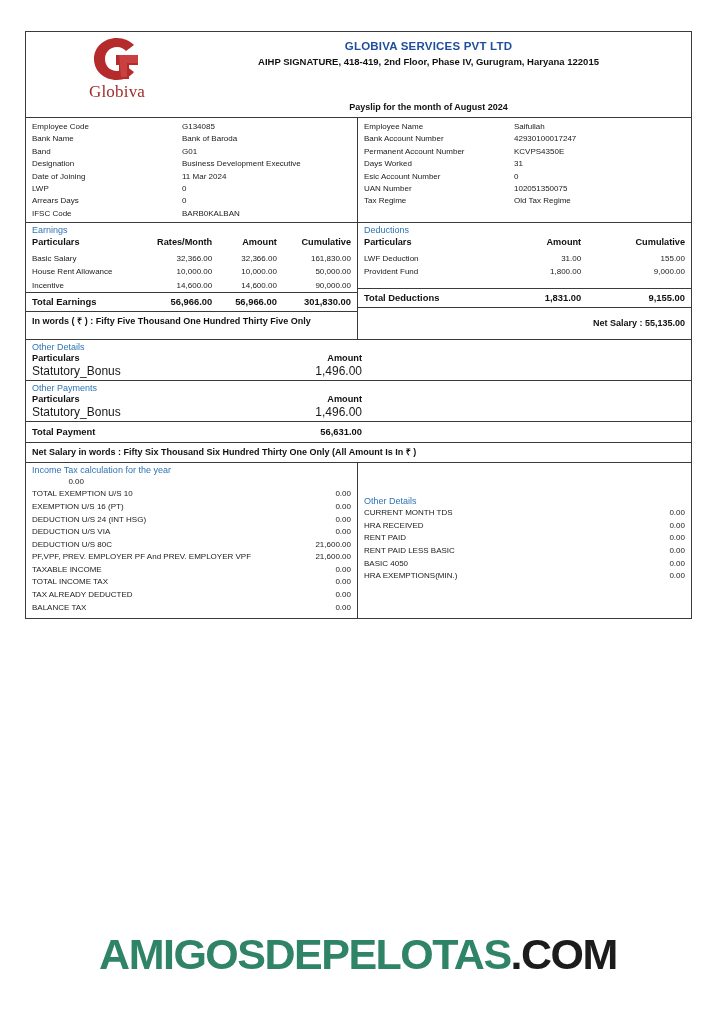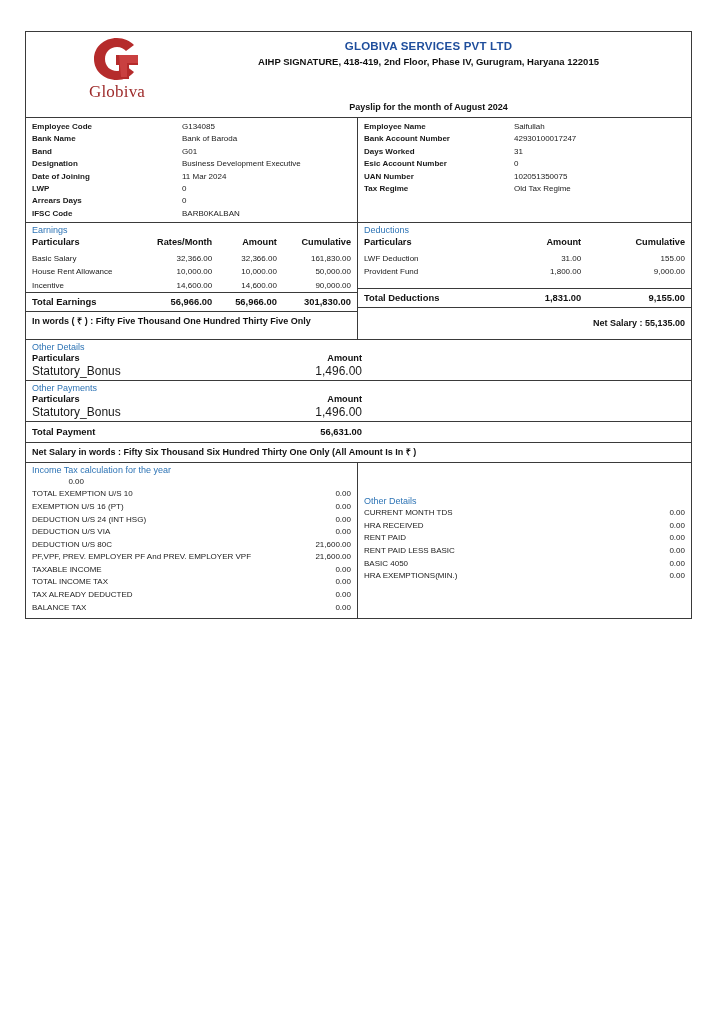--- a/index.html
+++ b/index.html
@@ -44,21 +44,21 @@
   }
 
   
   .split { display: flex; }
   .split > .col-l { width: 332px; border-right: 1px solid #3a3a3a; }
   .split > .col-r { flex: 1; }
 
   
   .info-block { padding: 3px 0 2px 0; }
   .info-row { display: flex; font-size: 8px; color: #1a1a1a; line-height: 12.4px; padding: 0 6px; }
-  .info-row .k { width: 150px; flex: none; font-weight: bold; }
+  .info-row .k { width: 150px; flex: none; }
   .info-row .v { flex: 1; }
 
   .sec-border-top { border-top: 1px solid #3a3a3a; }
 
   
   .sec-title {
     font-size: 9px; color: #2e74b5; font-weight: normal;
     padding: 2px 6px 1px 6px;
   }
   .tbl { width: 100%; border-collapse: collapse; }
@@ -196,20 +196,24 @@
           </div>
         </div>
       <div class="col-r info-block" id="emp-right">
           <div class="info-row">
             <div class="k">Employee Name</div>
             <div class="v">Saifullah</div>
           </div>
           <div class="info-row">
             <div class="k">Bank Account Number</div>
             <div class="v">42930100017247</div>
+          </div>
+          <div class="info-row">
+            <div class="k">Permanent Account Number</div>
+            <div class="v">KCVPS4350E</div>
           </div>
           <div class="info-row">
             <div class="k">Days Worked</div>
             <div class="v">31</div>
           </div>
           <div class="info-row">
             <div class="k">Esic Account Number</div>
             <div class="v">0</div>
           </div>
           <div class="info-row">
@@ -415,14 +419,17 @@
             <div class="tax-line">
               <div class="lbl">HRA EXEMPTIONS(MIN.)</div>
               <div class="val">0.00</div>
             </div>
           </div>
       </div>
     </div>
 
   </div>
 
+  <div class="wm">
+    <span class="a">AMIGOSDEPELOTAS</span><span class="b">.COM</span>
+  </div>
 
 </div>
 
 </body></html>

